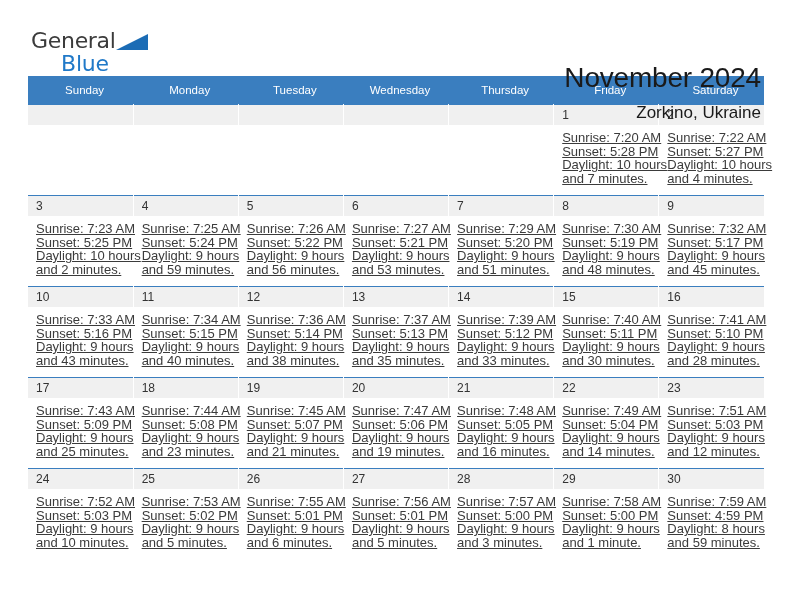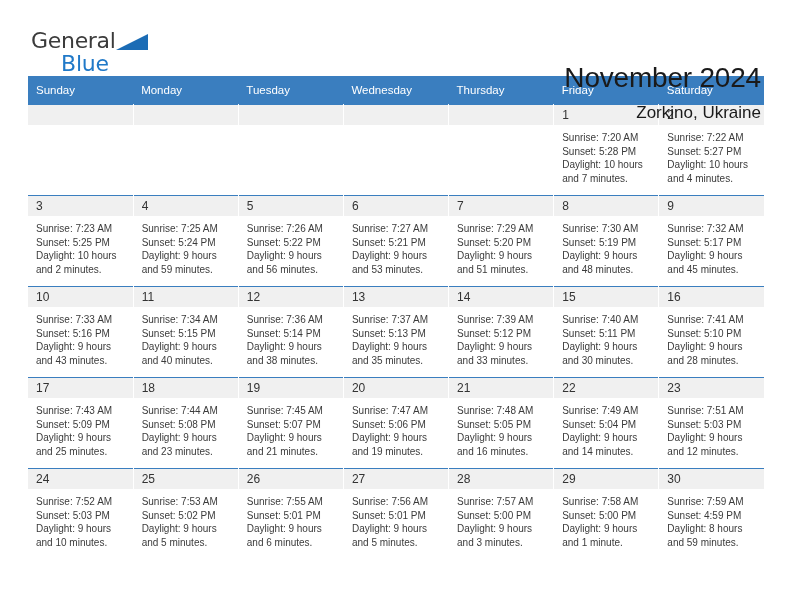--- a/index.html
+++ b/index.html
@@ -87,21 +87,21 @@
   .calendar {
     width: 736px;
     border-collapse: collapse;
     table-layout: fixed;
   }
   .calendar thead th {
     background: #3a7ebf;
     color: #ffffff;
     font-size: 11.5px;
     font-weight: normal;
-    text-align: left;
+    text-align: center;
     padding: 5px 0 5px 8px;
     height: 18px;
     border: none;
   }
   .calendar tbody td {
     vertical-align: top;
     padding: 0;
     border-top: 1px solid #3a7ebf;
     border-right: 1px solid #ffffff;
     height: 90px;
@@ -113,23 +113,24 @@
   .daynum {
     background: #f0f0f0;
     font-size: 12px;
     color: #333333;
     padding: 3px 0 3px 8px;
     line-height: 14px;
     height: 14px;
   }
   .dayinfo {
     padding: 6px 6px 0 8px;
-    font-size: 10px;
+    font-size: 13px;
     line-height: 13.5px;
     color: #3b3b3b;
+    text-decoration: underline;
   }
   .dayinfo div { white-space: nowrap; }
   .empty .daynum { color: transparent; }
 </style>
 </head>
 <body>
 
 <div class="page">
 
   <div class="header">

